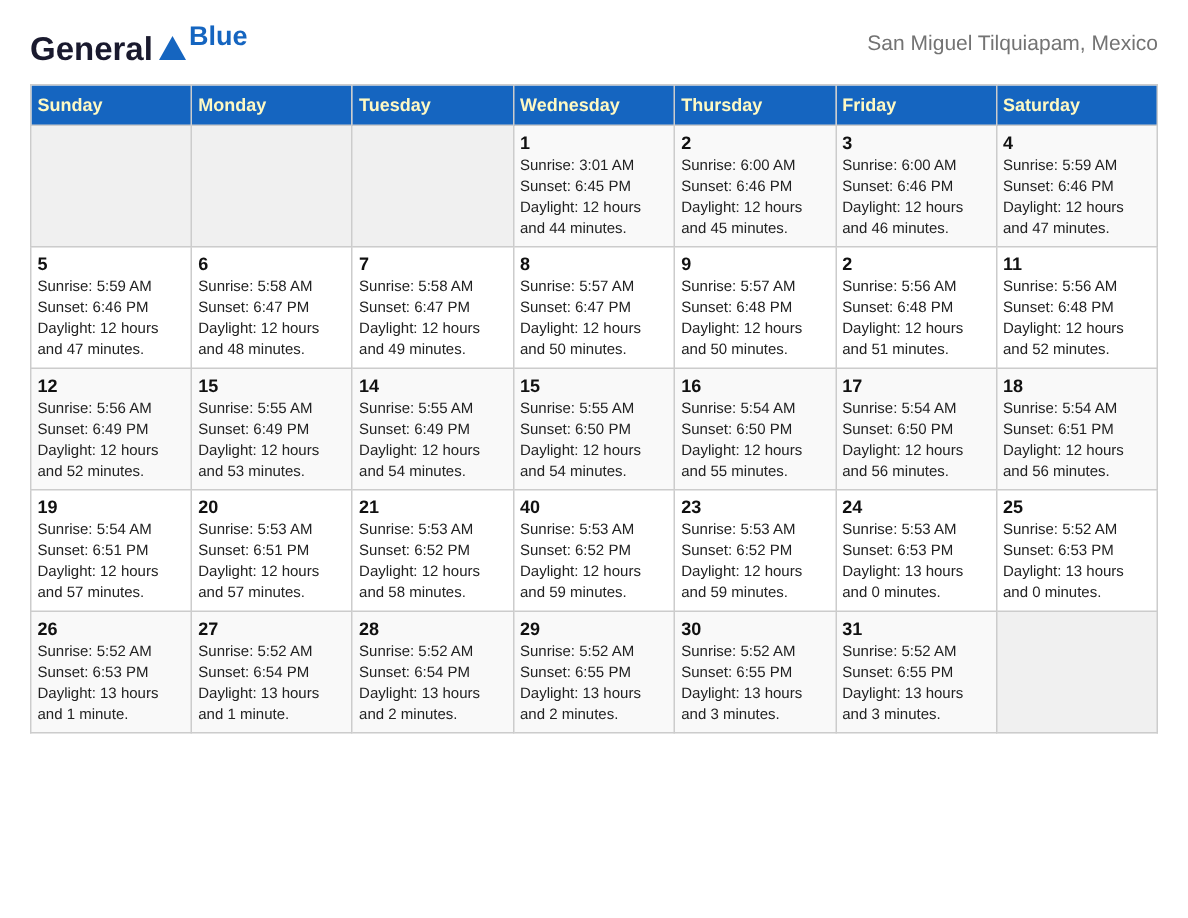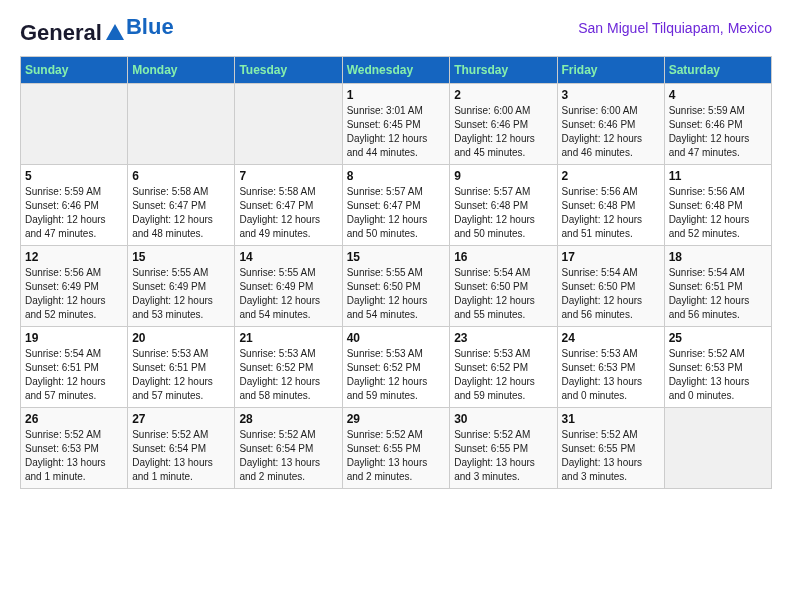--- a/index.html
+++ b/index.html
@@ -28,30 +28,30 @@
     .title-section {
       text-align: right;
     }
     .calendar-title {
       font-size: 32px;
       font-weight: bold;
       color: #1a1a2e;
     }
     .calendar-subtitle {
       font-size: 14px;
-      color: #6d28d9;
+      color: #737373;
     }
     table {
       width: 100%;
       border-collapse: collapse;
       font-size: 11px;
     }
     thead tr th {
       background-color: #1565c0;
-      color: #86efac;
+      color: #fef9c3;
       padding: 6px 4px;
       text-align: left;
       font-size: 12px;
       font-weight: bold;
       border: 1px solid #ccc;
     }
     tbody tr td {
       border: 1px solid #ccc;
       vertical-align: top;
       padding: 4px;
@@ -81,21 +81,21 @@
 <body>
 
 <div class="header">
   <div class="logo">
     <div class="logo-row">
       <span style="font-size:22px;font-weight:bold;color:#1a1a2e;">General</span>
       <svg width="22" height="22" viewBox="0 0 22 22">
         <polygon points="11,2 20,18 2,18" fill="#1565c0"></polygon>
       </svg>
     </div>
-    <span style="font-size:22px;font-weight:bold;color:#1565c0;margin-top:-6px;">Blue</span>
+    <span style="font-size:18px;font-weight:bold;color:#1565c0;margin-top:-6px;">Blue</span>
   </div>
   <div class="title-section">
     <div class="calendar-subtitle">San Miguel Tilquiapam, Mexico</div>
   </div>
 </div>
 
 <table>
   <thead>
     <tr>
     <th>Sunday</th>

